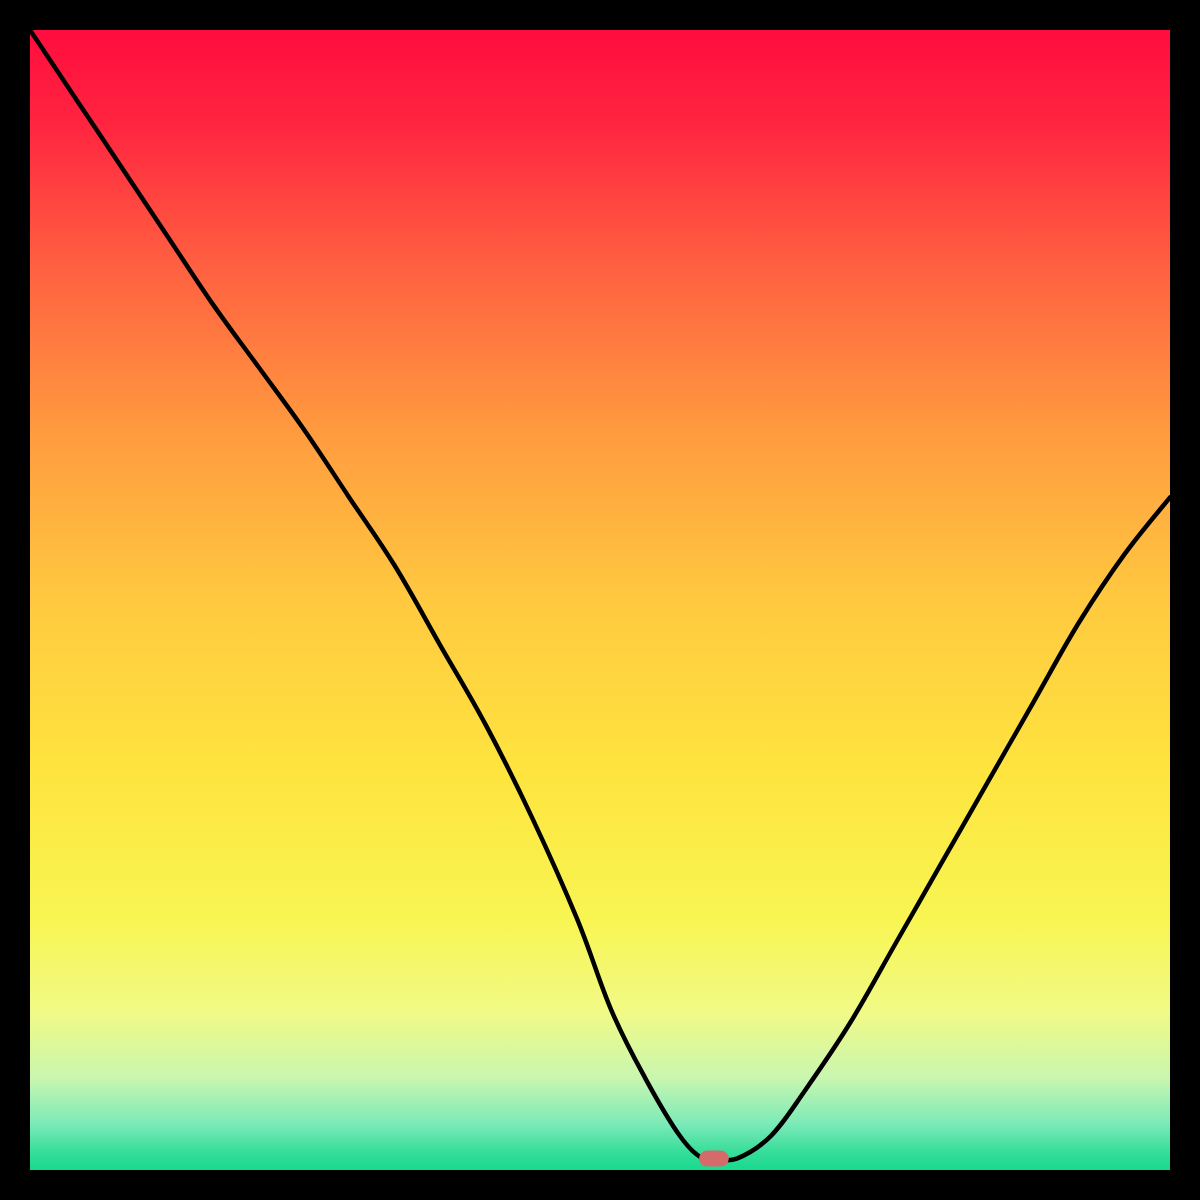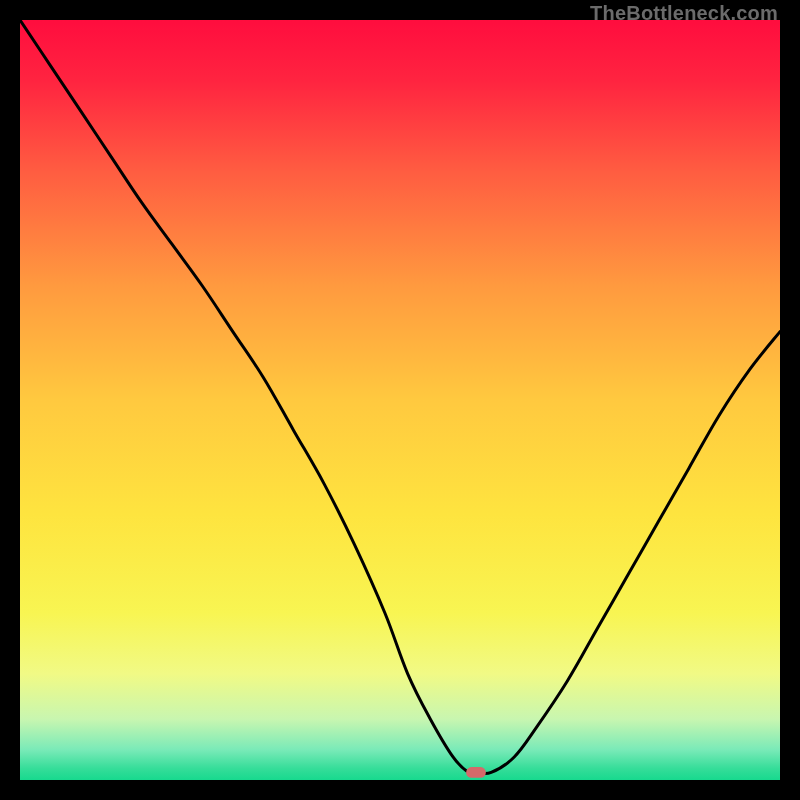--- a/index.html
+++ b/index.html
@@ -39,21 +39,20 @@
     position: absolute;
     left: 0;
     top: 0;
   }
 </style>
 </head>
 <body>
 
 <div class="frame">
 
-  <div class="watermark">TheBottleneck.com</div>
 
   <div class="plot-area">
     <svg id="bg-svg" width="760" height="760" viewBox="0 0 760 760" preserveAspectRatio="none">
       <defs>
         <linearGradient id="grad" x1="0" y1="0" x2="0" y2="1">
             <stop offset="0%" stop-color="#ff0d3e"></stop>
             <stop offset="8%" stop-color="#ff2440"></stop>
             <stop offset="20%" stop-color="#ff5d41"></stop>
             <stop offset="35%" stop-color="#ff9a3f"></stop>
             <stop offset="50%" stop-color="#ffc93f"></stop>

